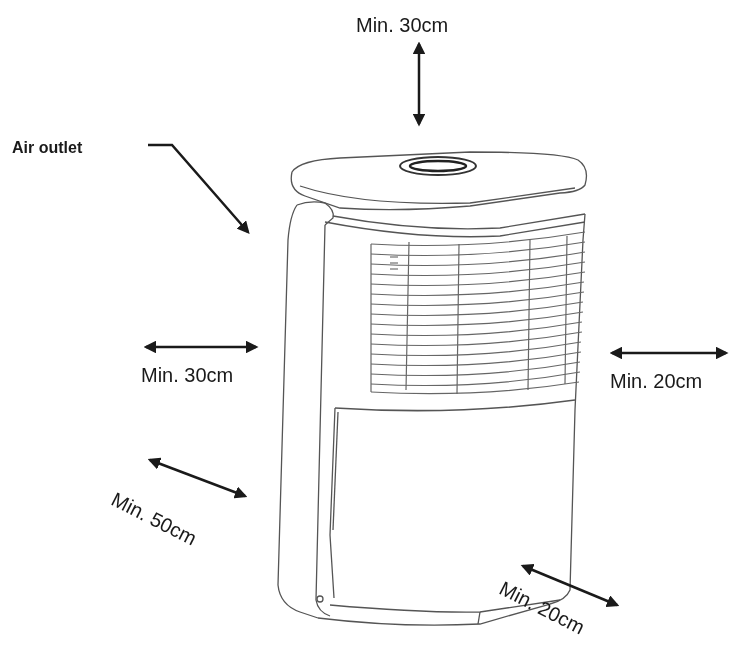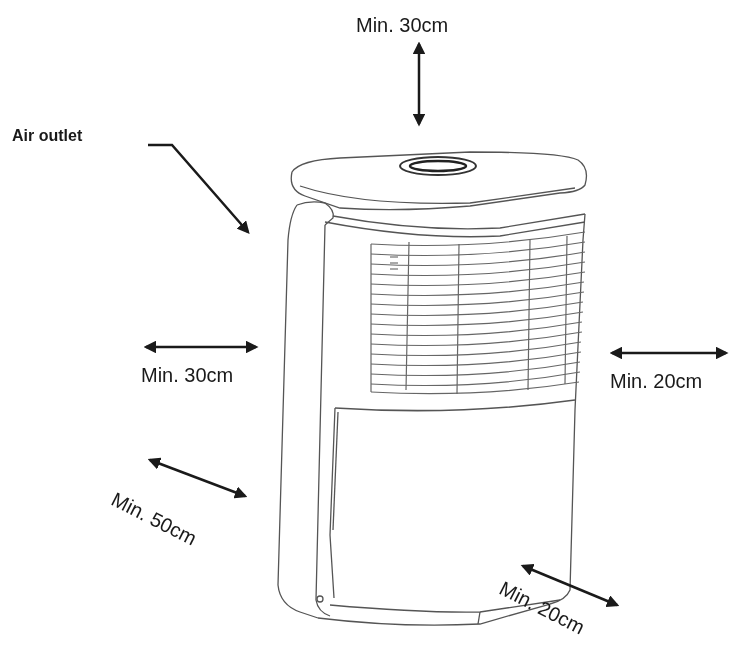--- a/index.html
+++ b/index.html
@@ -1,19 +1,19 @@
 <!DOCTYPE html>
 <html><head>
   <meta charset="utf-8">
   <style>
     html, body { margin: 0; padding: 0; background: #ffffff; }
     body { width: 737px; height: 645px; position: relative; overflow: hidden; font-family: "Liberation Sans", sans-serif; }
     #canvas { position: absolute; left: 0; top: 0; width: 737px; height: 645px; }
     .label { position: absolute; color: #1a1a1a; font-family: "Liberation Sans", sans-serif; white-space: nowrap; }
-    .lbl-air { left: 12px; top: 127px; font-size: 16px; font-weight: bold; }
+    .lbl-air { left: 12px; top: 139px; font-size: 16px; font-weight: bold; }
     .lbl-top { left: 356px; top: 14px; font-size: 20px; }
     .lbl-left { left: 141px; top: 364px; font-size: 20px; }
     .lbl-right { left: 610px; top: 370px; font-size: 20px; }
     .lbl-diag-left { left: 118px; top: 488px; font-size: 20px; transform: rotate(27deg); transform-origin: left top; }
     .lbl-diag-right { left: 506px; top: 577px; font-size: 20px; transform: rotate(27deg); transform-origin: left top; }
   </style>
 </head>
 <body>
 
 <svg id="canvas" viewBox="0 0 737 645" xmlns="http://www.w3.org/2000/svg">

